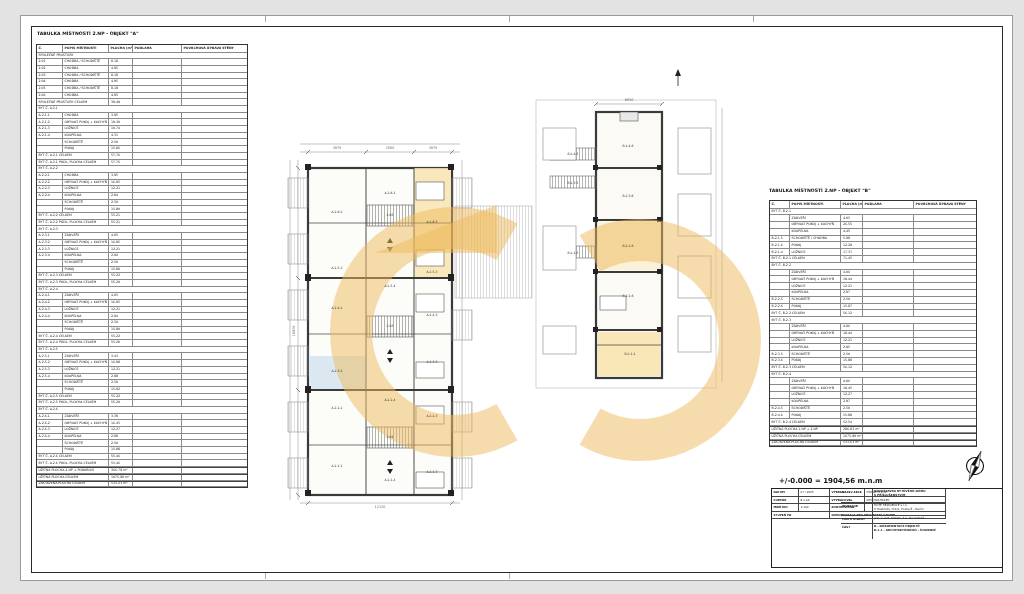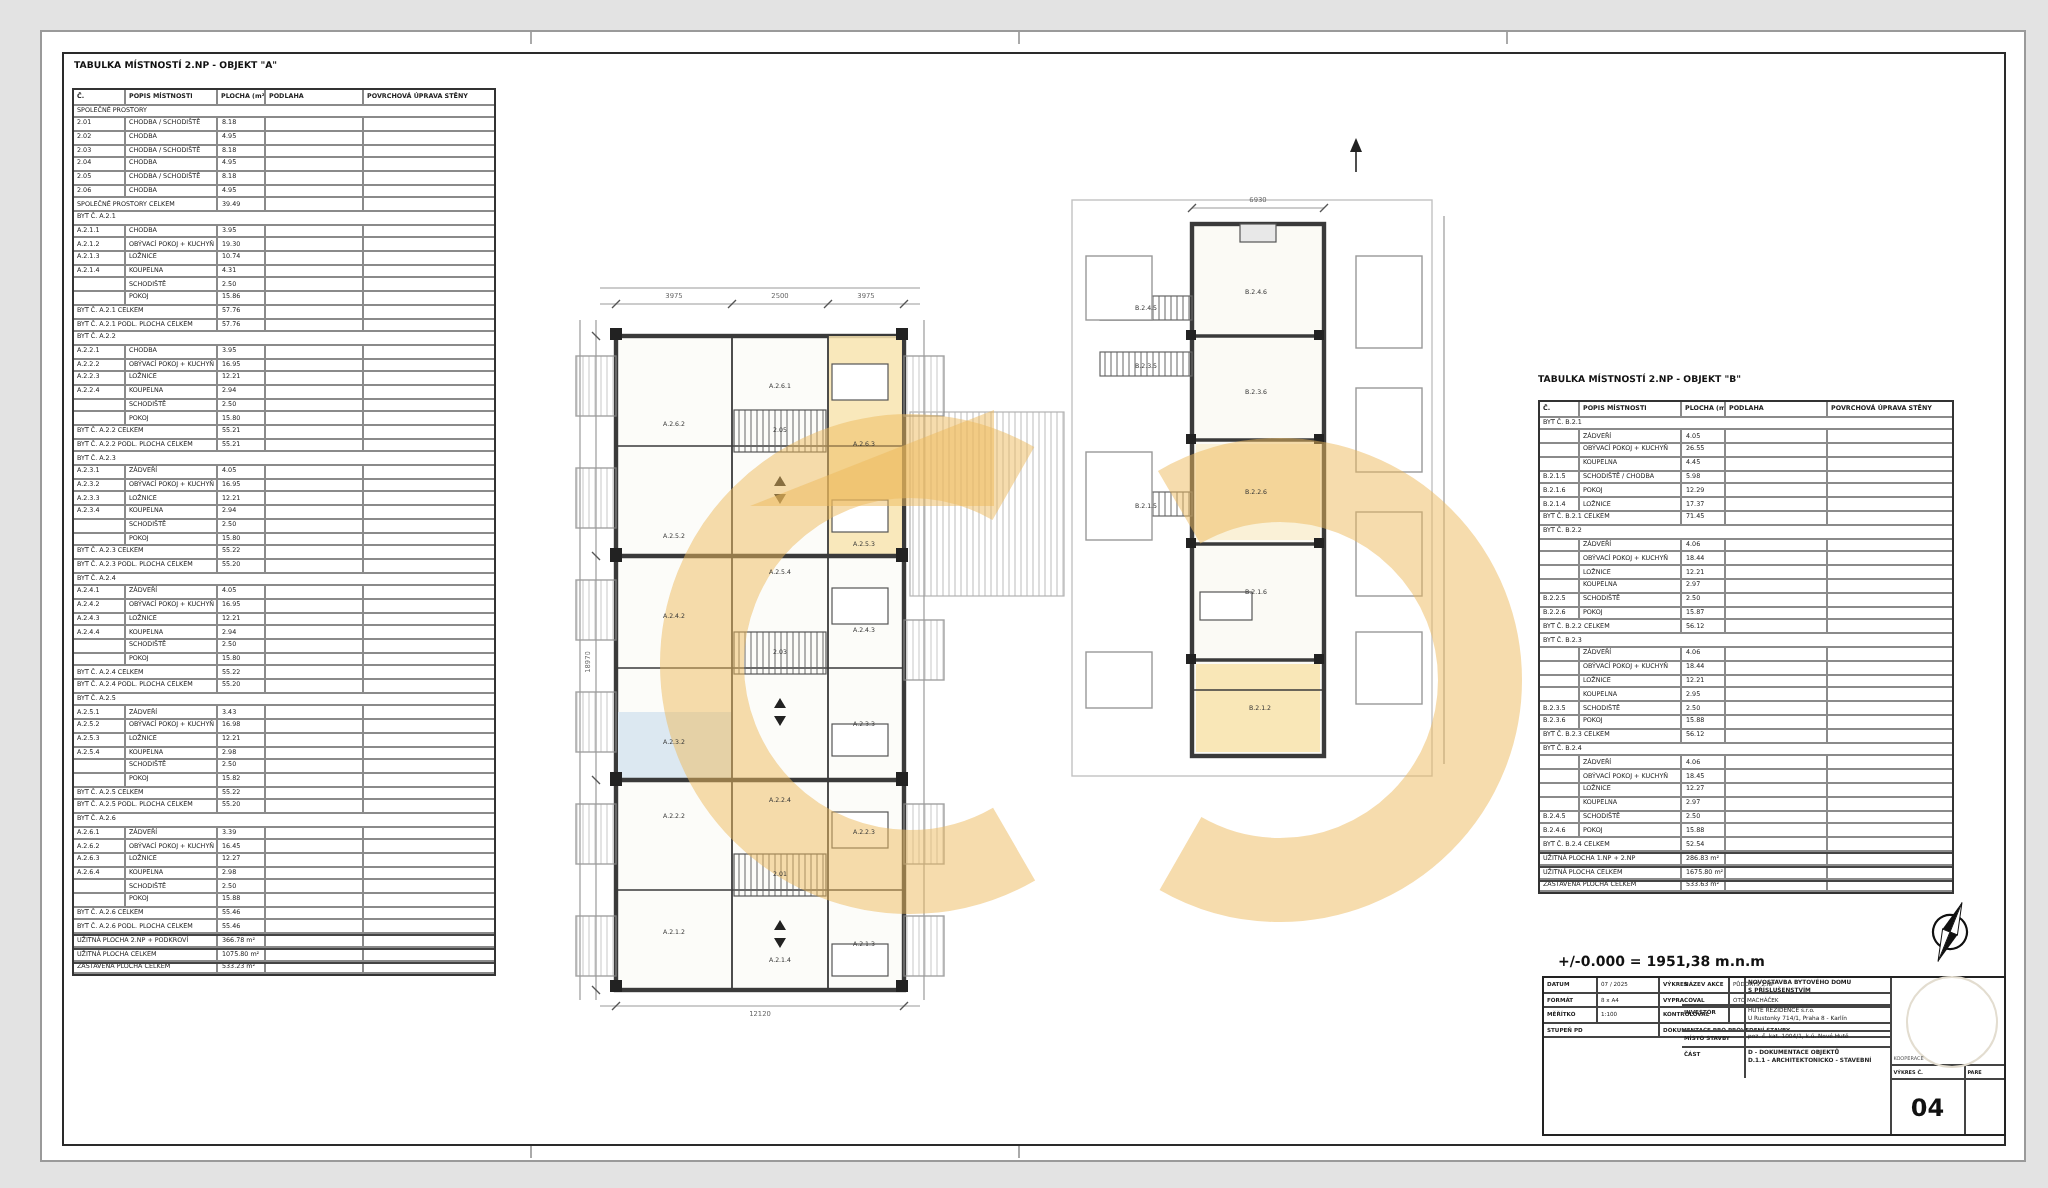--- a/index.html
+++ b/index.html
@@ -903,21 +903,21 @@
         <div class="tc" style="width: 62px;"></div>
       </div>
       <div class="trow sum" style="height: 6.8px;">
         <div class="tc" style="width: 71px;">ZASTAVĚNÁ PLOCHA CELKEM</div>
         <div class="tc num" style="width: 22px;">533.63 m²</div>
         <div class="tc" style="width: 51px;"></div>
         <div class="tc" style="width: 62px;"></div>
       </div>
     </div>
 
-  <div id="elev">+/-0.000 = 1951,38 m.n.m</div>
+  <div id="elev">+/-0.000 = 1904,56 m.n.m</div>
 
   <div id="tblock">
     <div id="tb-left">
       <div id="tb-meta">
         <div class="meta-row">
           <div class="tb-cell m-l1">DATUM</div>
           <div class="tb-cell m-v1">07 / 2025</div>
           <div class="tb-cell m-l2">VÝKRES</div>
           <div class="tb-cell m-v2">PŮDORYS 2.NP</div>
         </div>
@@ -953,28 +953,14 @@
       <div class="fld" style="height:8px;">
         <div class="fld-l">MÍSTO STAVBY</div>
         <div class="fld-v" style="font-weight:normal;">poz. č. kat. 1004/1, k.ú. Nové Hutě</div>
       </div>
       <div class="fld" style="height:15px;border-bottom:none;">
         <div class="fld-l">ČÁST</div>
         <div class="fld-v">D - DOKUMENTACE OBJEKTŮ
 D.1.1 - ARCHITEKTONICKO - STAVEBNÍ</div>
       </div>
     </div>
-    <div id="tb-right">
-      <div id="tb-ghost">
-        <div id="ghost-circle"></div>
-        <div id="tb-koop">KOOPERACE</div>
-      </div>
-      <div id="tb-vyk-head">
-        <div style="width:37px;border-right:0.6px solid #444;">VÝKRES Č.</div>
-        <div style="flex:1;">PARE</div>
-      </div>
-      <div id="tb-num-row">
-        <div id="tb-number">04</div>
-        <div id="tb-pare-cell"></div>
-      </div>
-    </div>
   </div>
 </div>
 
 </body></html>

